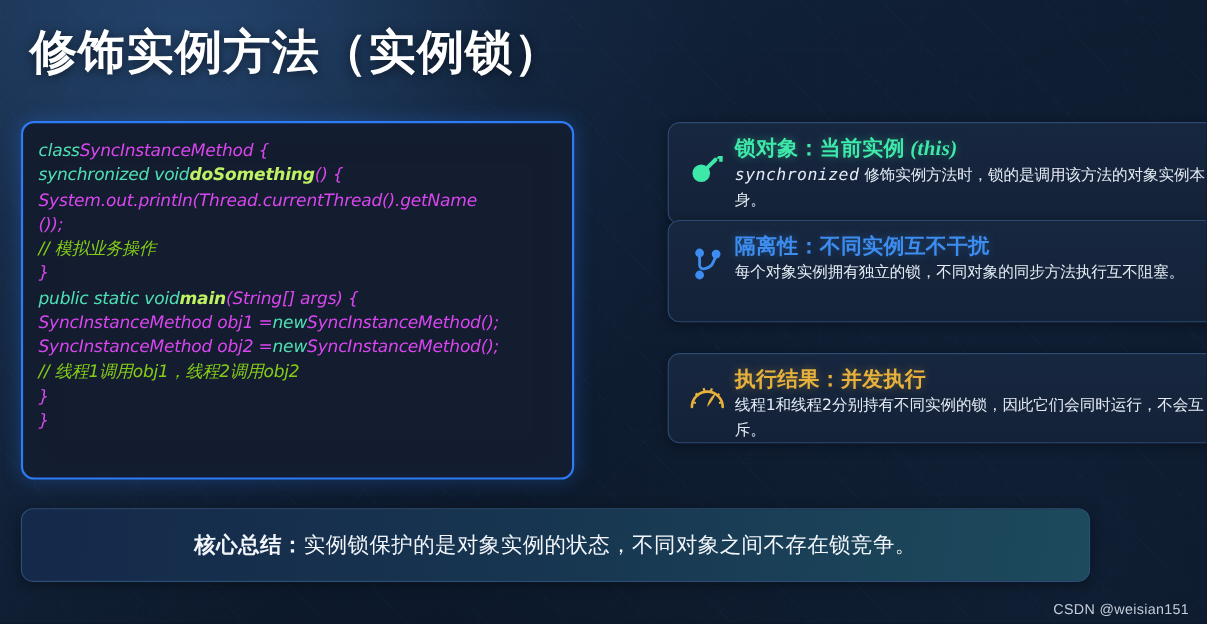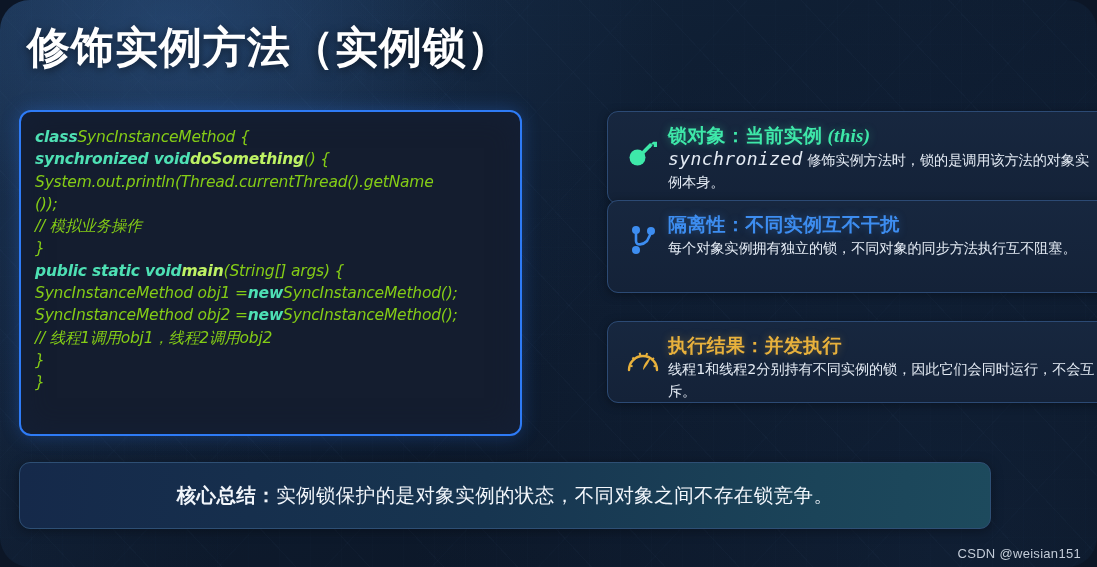--- a/index.html
+++ b/index.html
@@ -19,21 +19,20 @@
   #slide {
     position: relative;
     width: 1097px;
     height: 567px;
     background:
       linear-gradient(118deg, rgba(42,70,110,0.22) 0%, rgba(42,70,110,0) 38%),
       radial-gradient(circle at 18% 8%, rgba(40,76,124,0.30) 0%, rgba(40,76,124,0) 46%),
       radial-gradient(circle at 88% 96%, rgba(30,60,100,0.22) 0%, rgba(30,60,100,0) 50%),
       linear-gradient(160deg, #12253c 0%, #0e1c30 45%, #0b1524 100%);
     overflow: hidden;
-    border-radius: 30px;
   }
   
   #texture {
     position: absolute;
     inset: 0;
     pointer-events: none;
     opacity: 0.5;
     background-image:
       repeating-linear-gradient(47deg, rgba(120,170,225,0.055) 0px, rgba(120,170,225,0.055) 1px, rgba(0,0,0,0) 1px, rgba(0,0,0,0) 54px),
       repeating-linear-gradient(133deg, rgba(120,170,225,0.035) 0px, rgba(120,170,225,0.035) 1px, rgba(0,0,0,0) 1px, rgba(0,0,0,0) 78px),
@@ -79,24 +78,24 @@
   }
   .code-line {
     font-family: "DejaVu Sans", "Liberation Sans", sans-serif;
     font-size: 15.5px;
     font-style: italic;
     line-height: 22.3px;
     white-space: pre;
     color: #f2f5fa;
     letter-spacing: -0.2px;
   }
-  .kw   { color: #4ee0b4; font-weight: bold; font-style: italic; }
+  .kw   { color: #4ee0b4; font-weight: normal; font-style: italic; }
   .fn   { color: #bef264; font-weight: bold; font-style: italic; }
   .cmt  { color: #84cc16; font-style: italic; }
-  .pln  { color: #84cc16; margin-top: 15px; }
+  .pln  { color: #d946ef; margin-top: 15px; }
 
   
   .card {
     position: absolute;
     left: 568px;
     width: 505px;
     box-sizing: border-box;
     border-radius: 11px;
     border: 1px solid #2c4a74;
     background: linear-gradient(180deg, #17273f 0%, #142238 100%);
@@ -137,21 +136,21 @@
 
   .card-desc {
     font-family: "DejaVu Sans", "Liberation Sans", sans-serif;
     font-size: 14.2px;
     line-height: 22px;
     color: #e4ebf4;
     letter-spacing: -0.1px;
   }
   .card-desc .mono {
     font-family: "DejaVu Sans Mono", "Liberation Mono", monospace;
-    font-size: 18px;
+    font-size: 15px;
     font-style: italic;
     letter-spacing: 0.4px;
   }
 
   
   #summary-bar {
     position: absolute;
     left: 19px;
     top: 462px;
     width: 972px;

